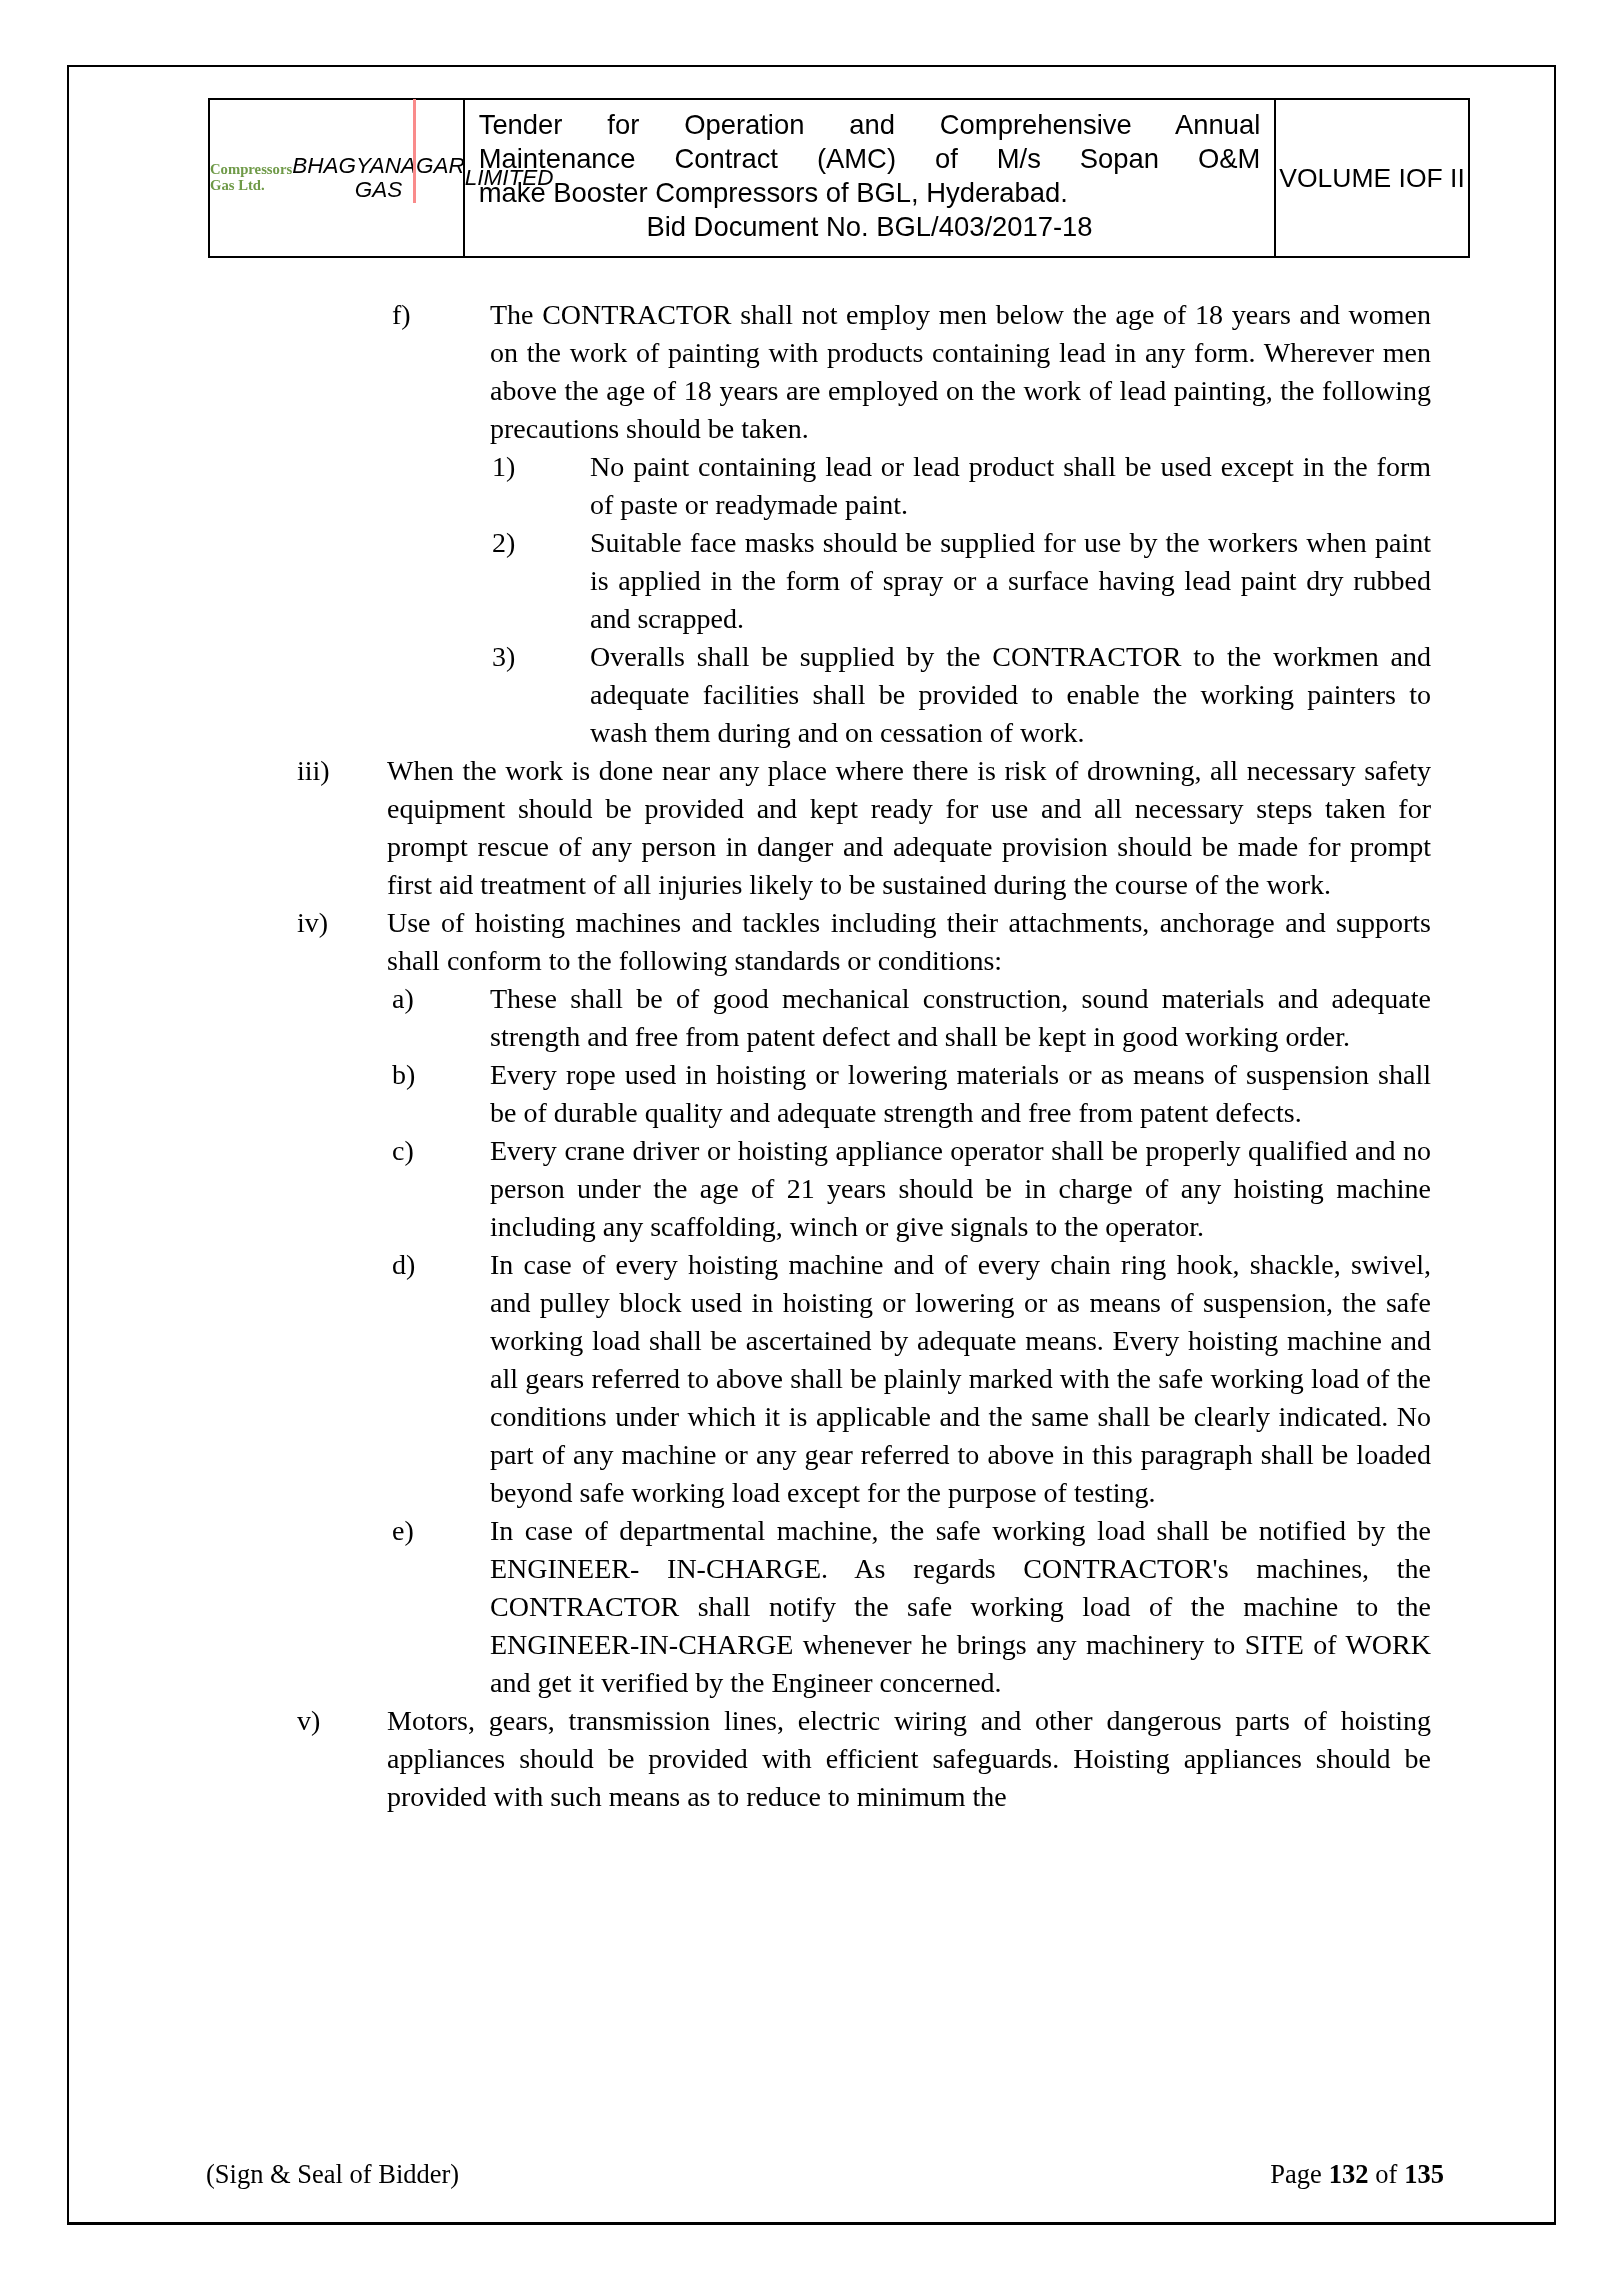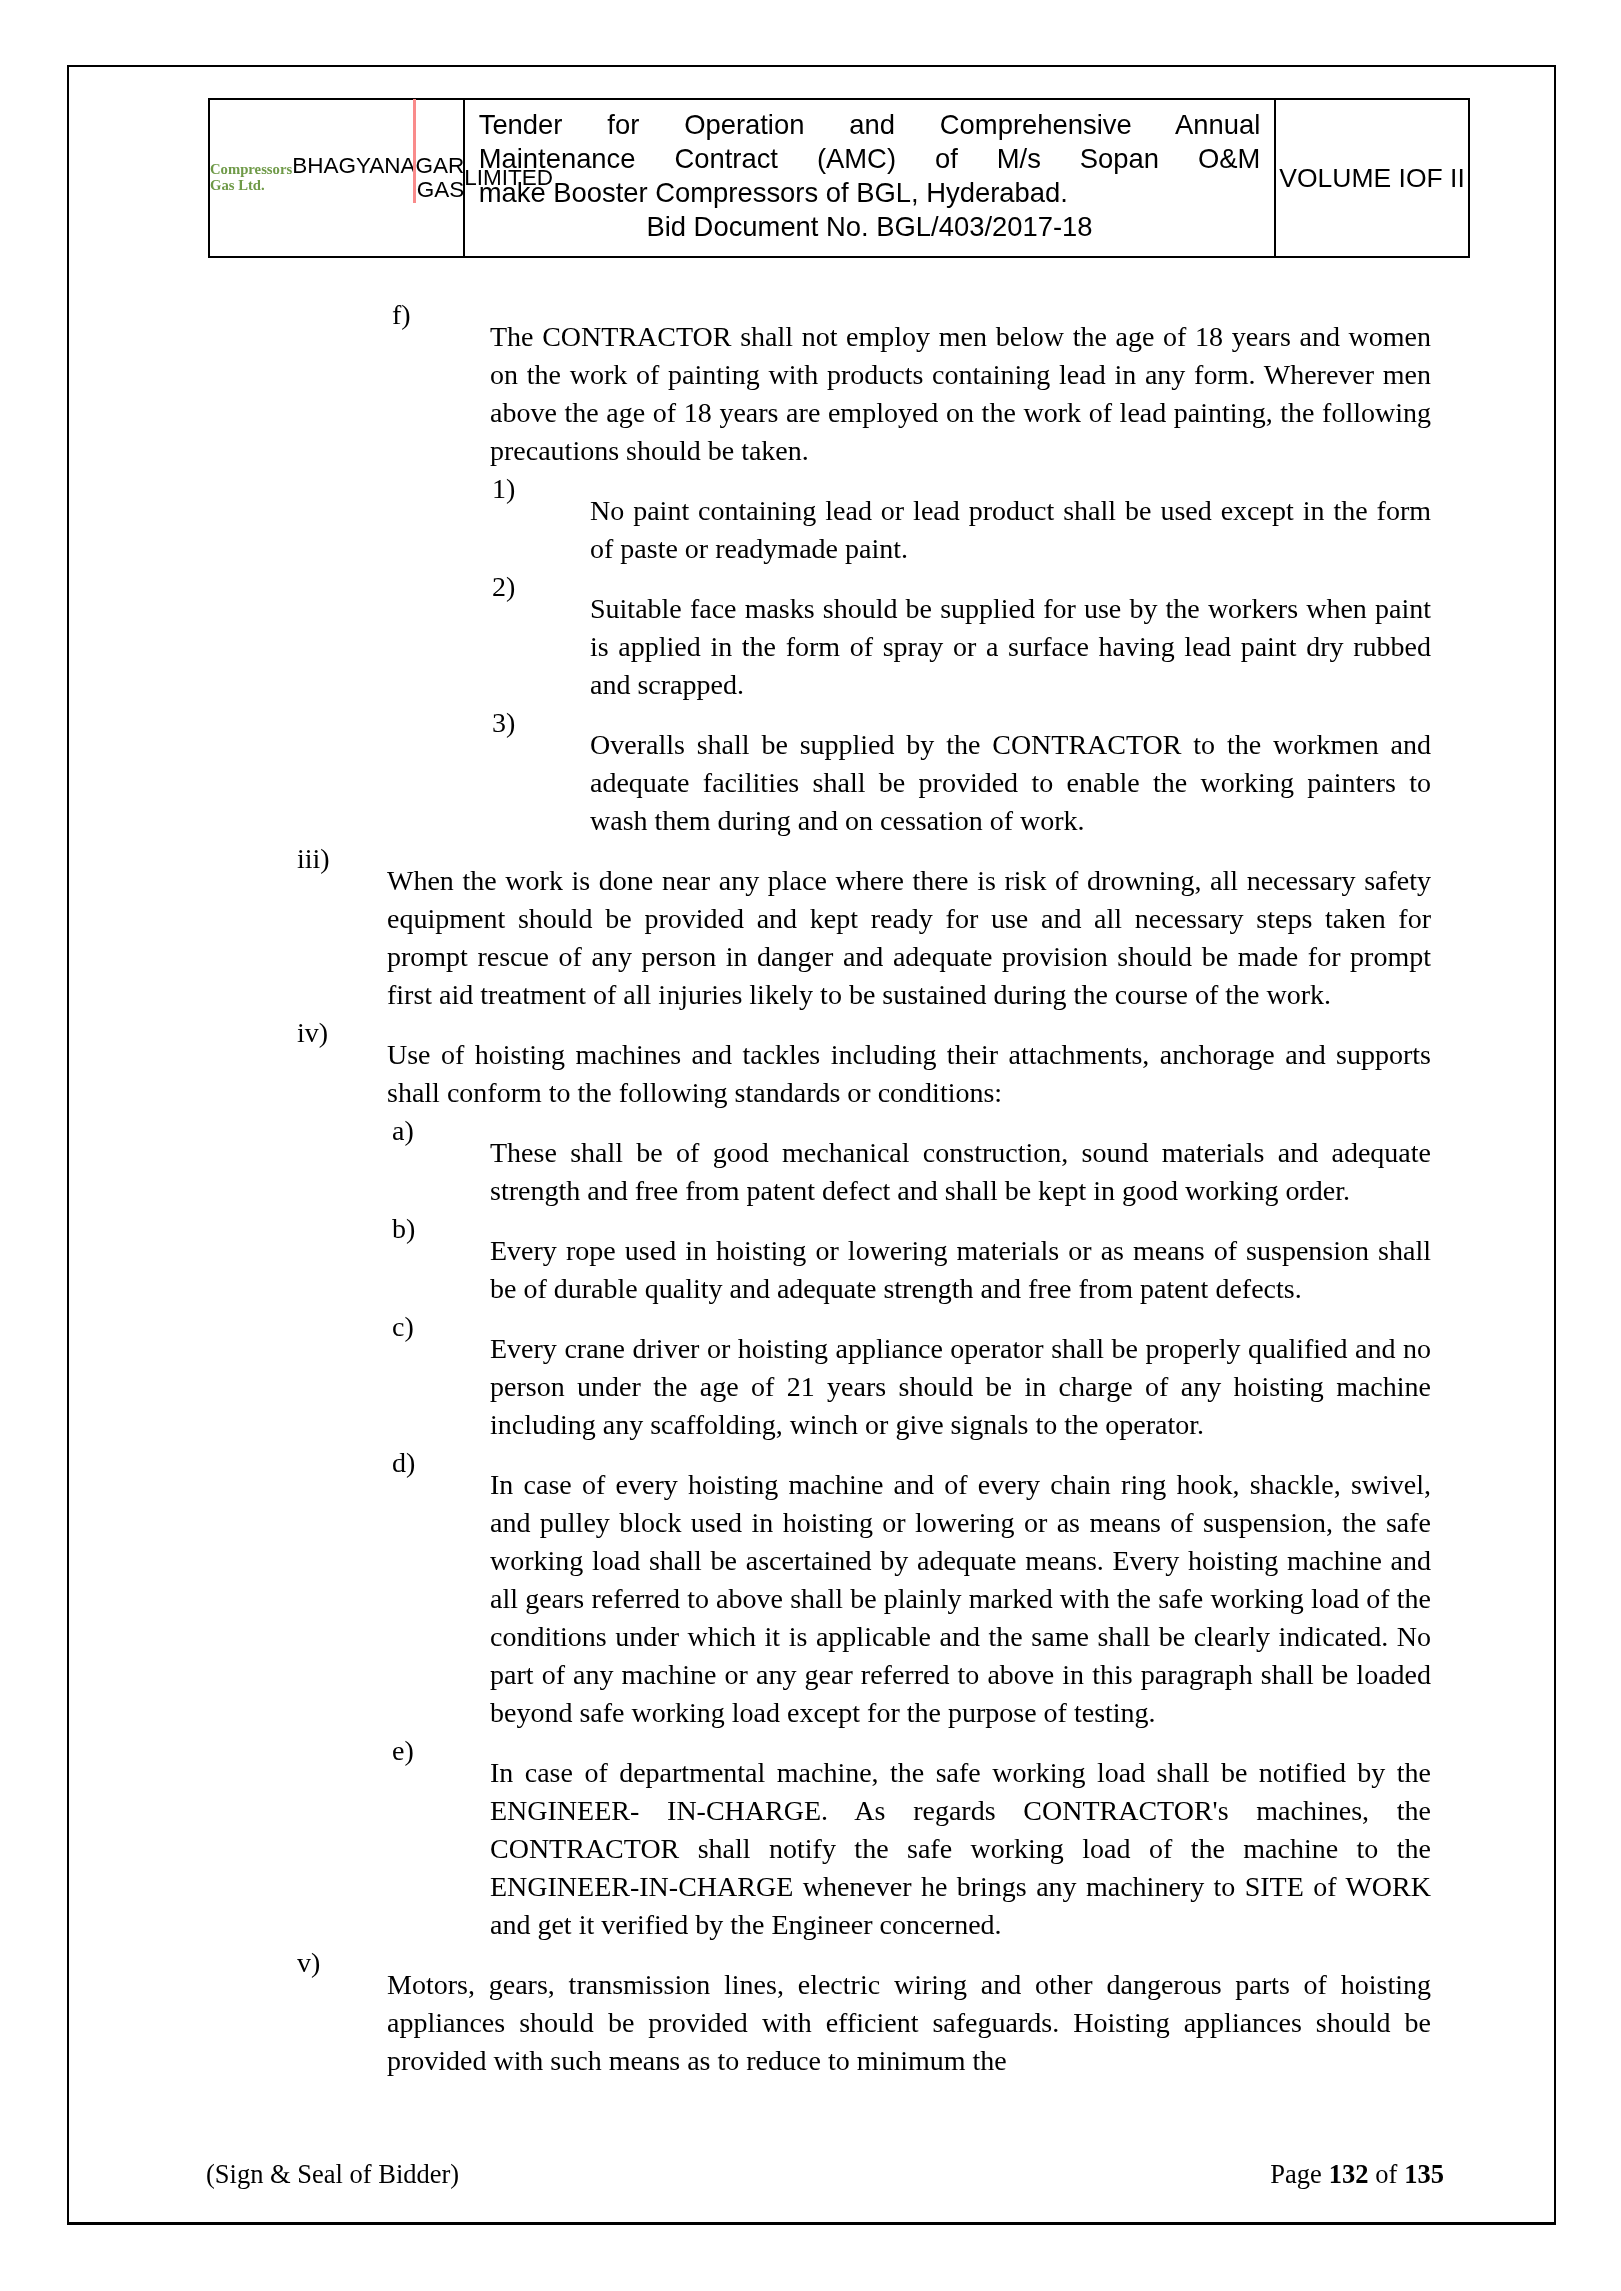--- a/index.html
+++ b/index.html
@@ -7,35 +7,35 @@
         font-family:"Liberation Serif", serif;color:#000;}
   .frame{position:absolute;left:67px;top:65px;width:1489px;height:2160px;box-sizing:border-box;
          border:2px solid #000;border-bottom-width:3.9px;}
   
   .hdr{position:absolute;left:208px;top:98px;width:1262px;height:160px;box-sizing:border-box;
        border:2px solid #000;display:flex;}
   .cell{box-sizing:border-box;height:100%;}
   .logo-cell{width:255px;border-right:2px solid #000;display:flex;flex-direction:row;align-items:center;}
   .logo-cell svg{margin-top:9.8px;display:block;}
   .tagline{font-family:"Liberation Serif", serif;font-weight:bold;font-size:14.7px;line-height:15.7px;color:#6f9a48;}
-  .company{font-family:"Liberation Sans", sans-serif;font-size:22.5px;line-height:24.5px;text-align:right;color:#000;}
+  .company{font-family:"Liberation Sans", sans-serif;font-size:22.5px;line-height:24.5px;text-align:center;color:#000;font-style:italic;}
   .title-cell{flex:1;padding:7.8px 13.7px 0 13.7px;font-family:"Liberation Sans", sans-serif;
               font-size:27.4px;line-height:34px;}
   .title-cell .jline{text-align:justify;text-align-last:justify;}
   .title-cell .lline{text-align:left;}
   .title-cell .cline{text-align:center;}
   .vol-cell{width:194px;border-left:2px solid #000;display:flex;
             justify-content:center;align-items:center;font-family:"Liberation Sans", sans-serif;
             font-size:26.5px;line-height:33px;}
   .rev-line{position:absolute;left:413px;top:99px;width:2.9px;height:104px;background:#f98b8b;}
   
   .body-list{position:absolute;left:297px;top:296px;width:1134px;font-size:28px;line-height:38px;}
   .item{display:flex;align-items:flex-start;}
   .item .label{flex:0 0 auto;}
-  .item .text{flex:1 1 auto;text-align:justify;text-justify:inter-word;margin-top:22px;}
+  .item .text{flex:1 1 auto;text-align:justify;text-justify:inter-word;}
   .item.lv1 .label{width:90px;margin-left:0;}
   .item.lv2 .label{width:98px;margin-left:95px;}
   .item.lv3 .label{width:98px;margin-left:195px;}
   
   .footer{position:absolute;left:206px;top:2159px;width:1238px;display:flex;
           justify-content:space-between;font-size:26.5px;line-height:31px;}
   .pg{display:inline-flex;gap:6.9px;}
   .pg .b{font-weight:bold;}
 </style>
 </head>

